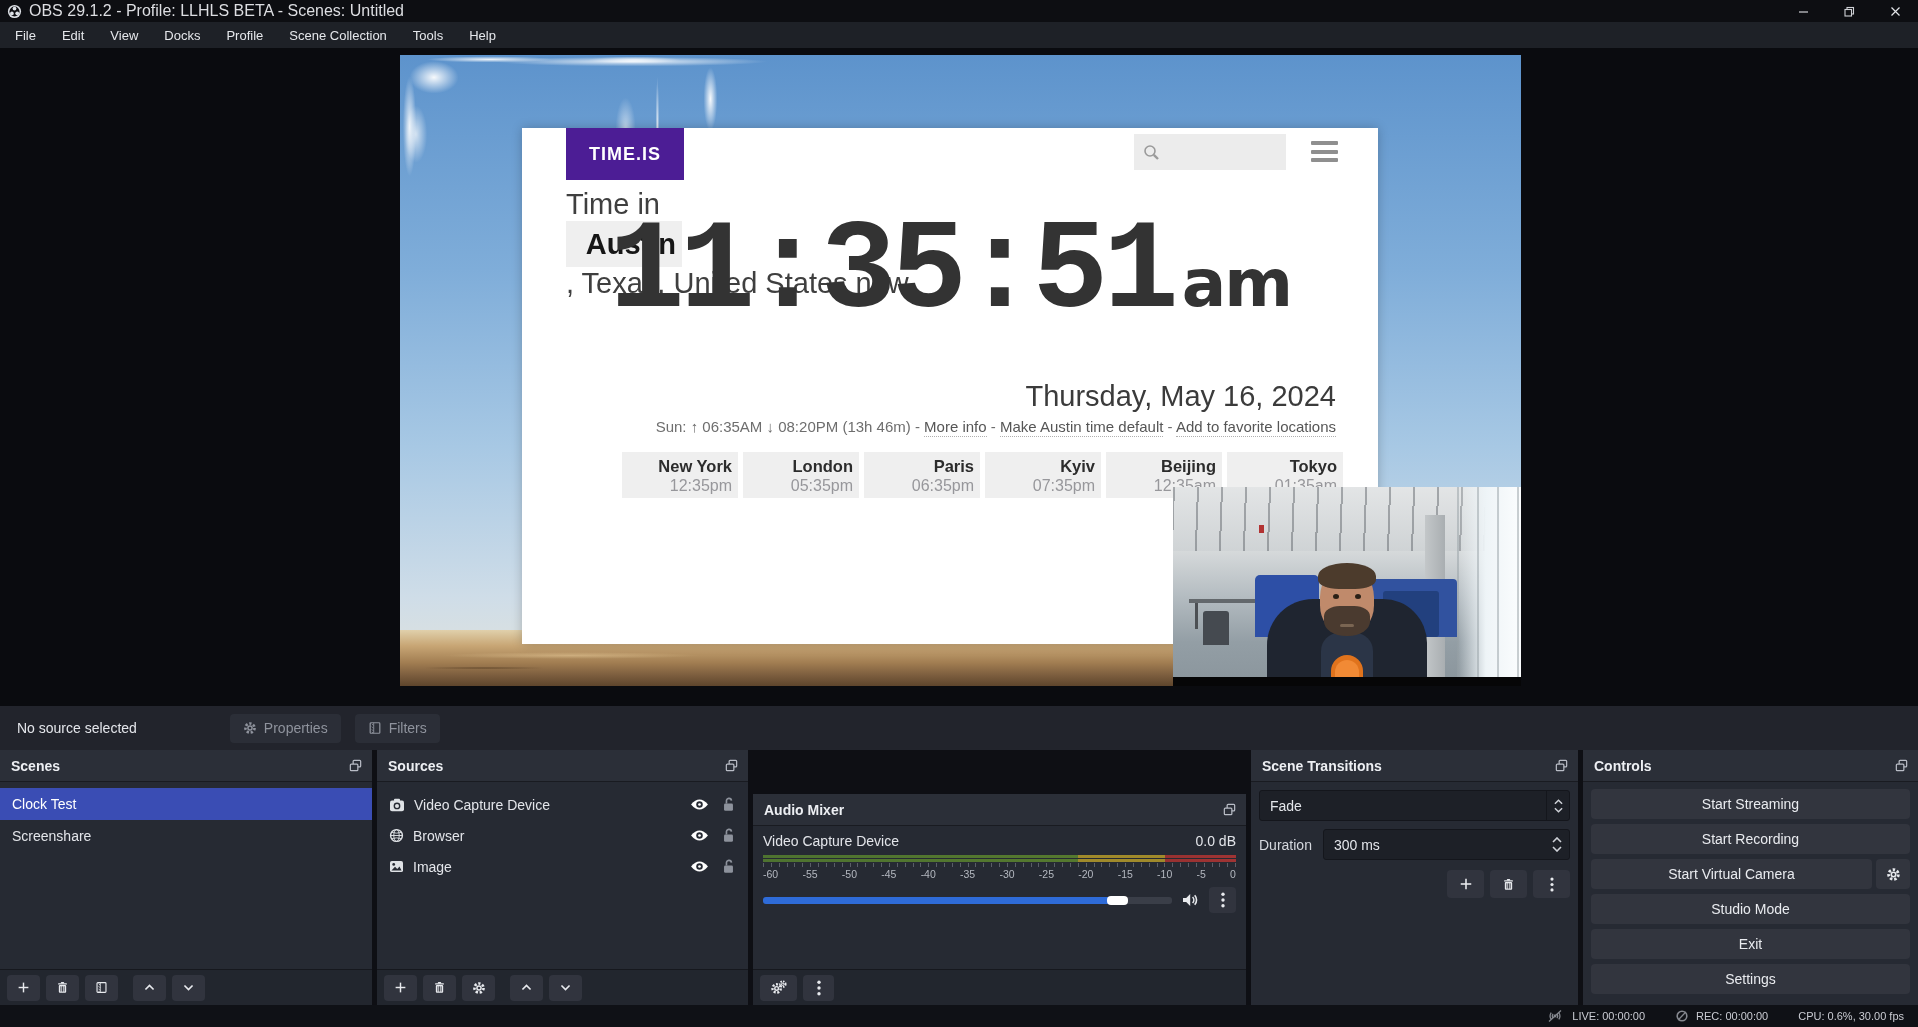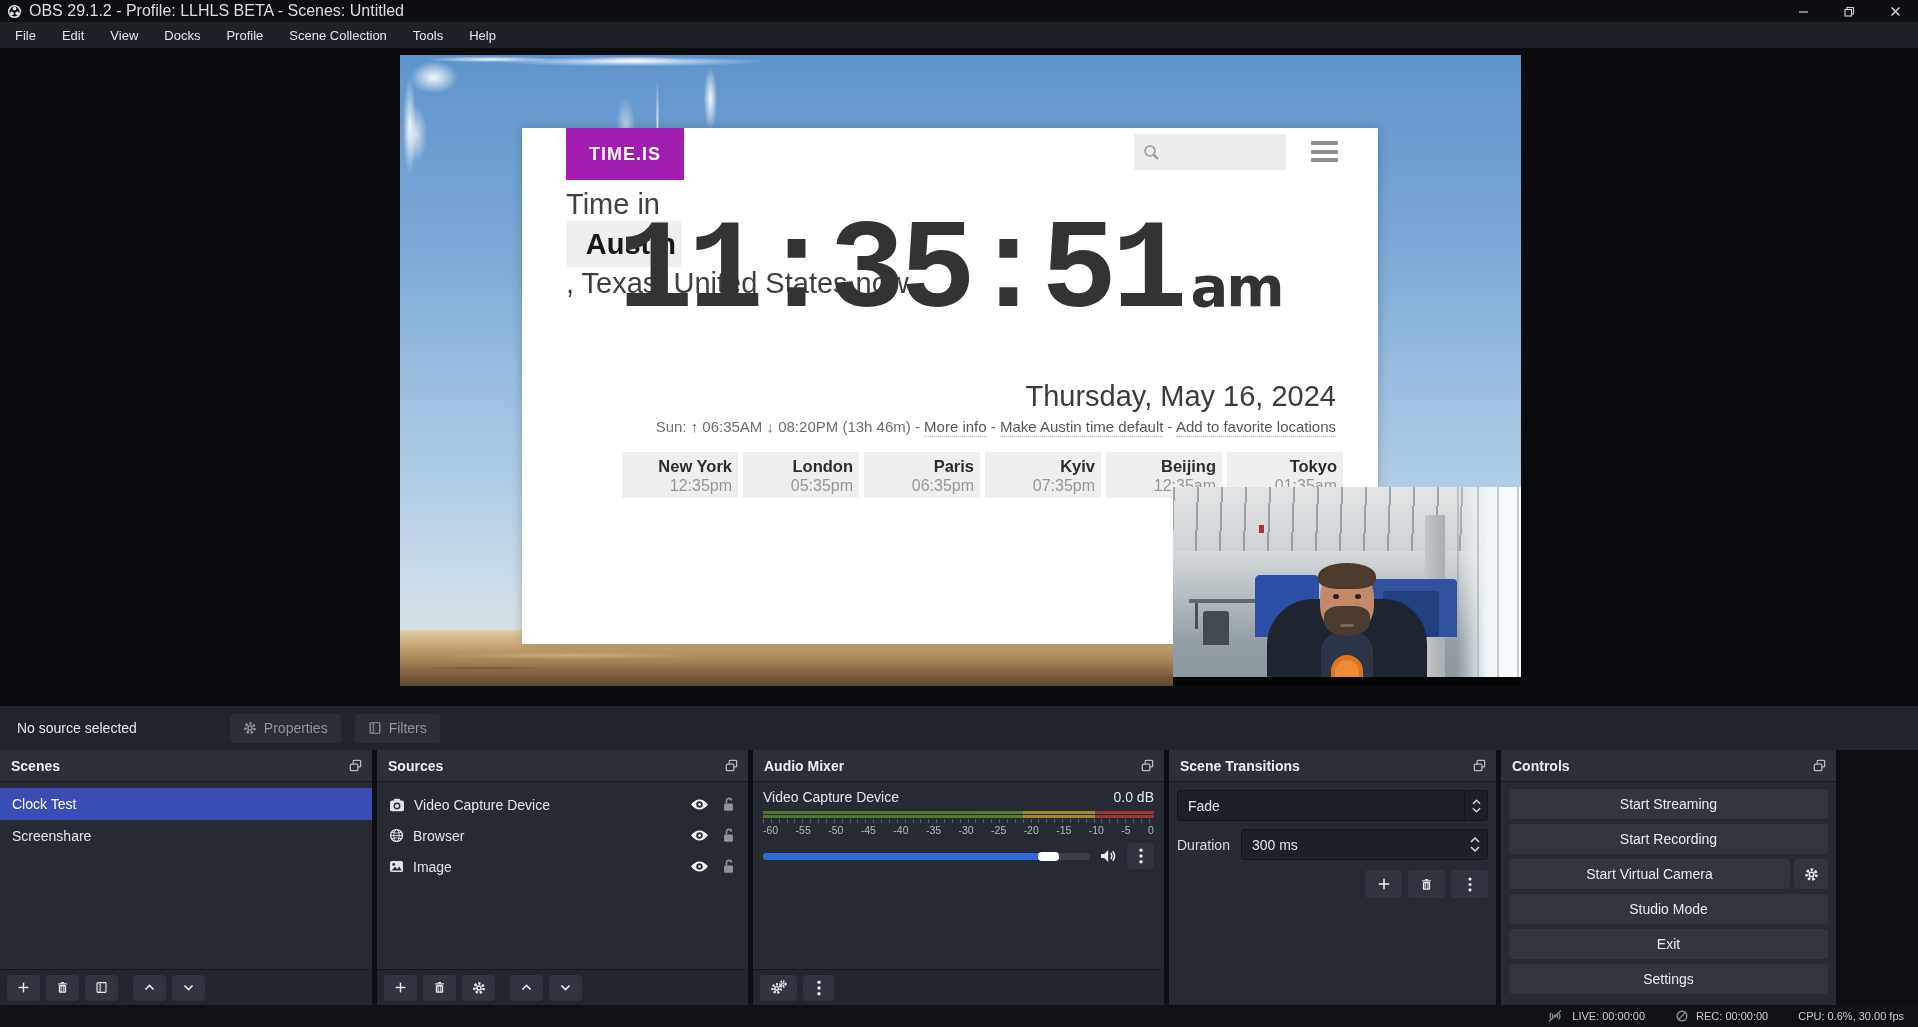--- a/index.html
+++ b/index.html
@@ -62,39 +62,39 @@
       radial-gradient(closest-side at 45% 85%, rgba(255,230,180,.35), rgba(255,230,180,0) 75%);
     background-size:420px 40px, 500px 36px, 380px 30px; background-repeat:no-repeat;
   }
 
   
   .webpage {
     position:absolute; left:122px; top:73px; width:856px; height:516px;
     background:#fff; box-shadow:0 0 10px rgba(0,0,0,.22); color:#3d3d3d;
   }
   .ti-logo {
-    position:absolute; left:44px; top:0; width:118px; height:52px; background:#a21caf;
+    position:absolute; left:44px; top:0; width:118px; height:52px; background:#4c1d95;
     color:#fff; font-weight:bold; font-size:18px; letter-spacing:1px;
     display:flex; align-items:center; justify-content:center;
   }
   .ti-search {
     position:absolute; left:612px; top:6px; width:152px; height:36px; background:#ececec;
     display:flex; align-items:center; padding-left:9px;
   }
   .ti-burger { position:absolute; right:40px; top:13px; width:27px; height:21px;
     display:flex; flex-direction:column; justify-content:space-between; }
   .ti-burger span { display:block; height:4px; background:#8f8f8f; border-radius:1px; }
   .ti-heading { position:absolute; left:44px; top:60px; font-size:29px; color:#3f3f3f; white-space:nowrap; }
   .ti-heading .city { font-weight:bold; color:#161616; }
   .ti-time {
     position:absolute; left:0; right:0; top:82px; text-align:center; line-height:1;
     font-family:"DejaVu Sans", sans-serif; font-weight:bold; color:#333;
   }
   .ti-time .digits { font-size:126px; letter-spacing:-5px;font-family:Liberation Mono, monospace; }
-  .ti-time .ampm { font-size:56px; letter-spacing:-2px; margin-left:8px; }
+  .ti-time .ampm { font-size:66px; letter-spacing:-2px; margin-left:8px; }
   .ti-date { position:absolute; right:42px; top:252px; font-size:29px; color:#3b3b3b; }
   .ti-sun { position:absolute; right:42px; top:290px; font-size:15px; color:#6e6e6e; white-space:nowrap; }
   .ti-sun .lnk { color:#565656; border-bottom:1px dotted #b0b0b0; padding-bottom:1px; }
   .ti-cities { position:absolute; left:100px; top:324px; display:flex; gap:5px; }
   .city {
     width:116px; height:46px; background:#efefef; display:flex; flex-direction:column;
     align-items:flex-end; justify-content:center; padding-right:6px;
   }
   .c-name { font-weight:bold; font-size:16.5px; color:#2c2c2c; line-height:20px; }
   .c-time { font-size:16px; color:#97979b; line-height:19px; }
@@ -146,21 +146,21 @@
   .st-status { font-size:14px; color:#e4e6eb; }
   .st-buttons { margin-left:93px; display:flex; gap:14px; }
   .st-btn {
     height:29px; background:#2b2e37; border-radius:4px; display:flex; align-items:center;
     gap:7px; padding:0 13px; color:#8f939d; font-size:14px;
   }
 
   
   .docks { position:absolute; top:750px; left:0; width:1918px; height:255px; background:#0e0f14; display:flex; gap:5px; }
   .panel { position:relative; background:#262a33; flex:none; }
-  .p-scenes{width:372px;} .p-sources{width:371px;} .p-mixer{width:411px;} .p-trans{width:327px;} .p-controls{width:335px;}
+  .p-scenes{width:372px;} .p-sources{width:371px;} .p-mixer{width:493px;margin-top:44px;} .p-trans{width:327px;} .p-controls{width:335px;}
   .panel-header {
     height:32px; background:#2b2f38; border-bottom:1px solid #191b21;
     display:flex; align-items:center; justify-content:space-between;
     padding:0 9px 0 11px; font-weight:bold; font-size:14px; color:#edeff3;
   }
   .panel-footer {
     position:absolute; bottom:0; left:0; right:0; height:36px; background:#22262e;
     border-top:1px solid #16181e; display:flex; align-items:center; gap:6px; padding:0 7px;
   }
   .ibtn { width:33px; height:26px; background:#31343e; border-radius:4px;

